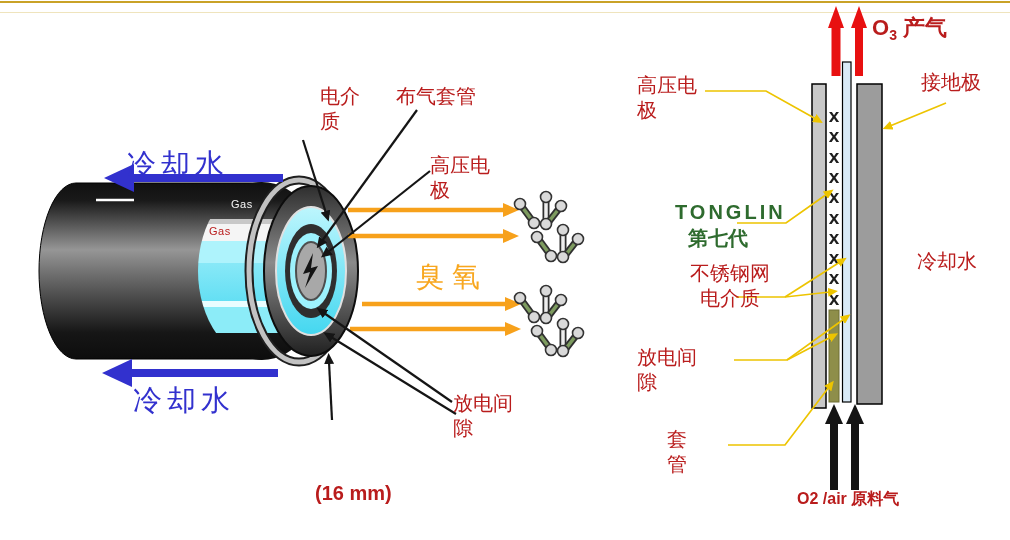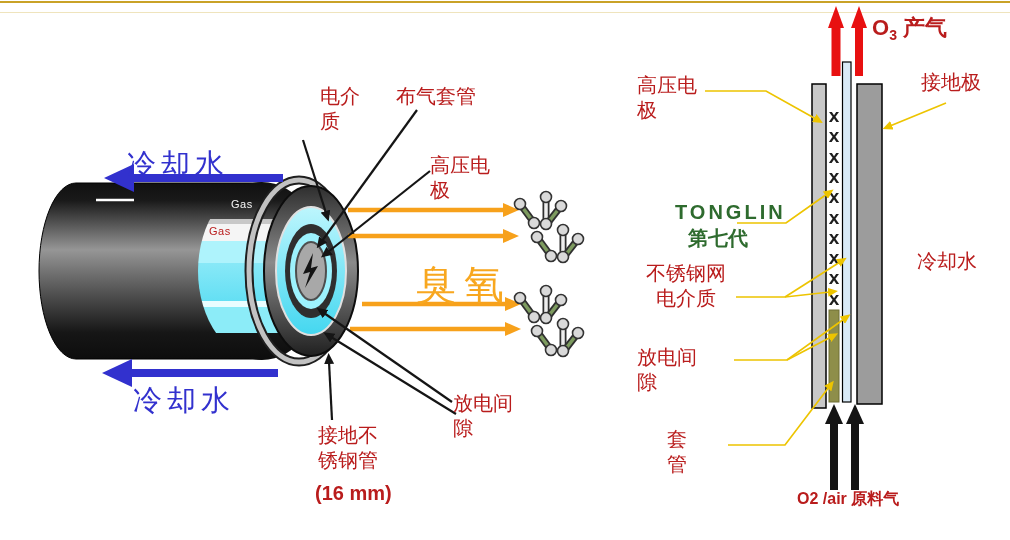--- a/index.html
+++ b/index.html
@@ -4,26 +4,26 @@
 <style>
   html,body{margin:0;padding:0;background:#fff;}
   #slide{position:relative;width:1010px;height:540px;background:#fff;overflow:hidden;
          font-family:"Liberation Sans","DejaVu Sans",sans-serif;}
   .gold-line{position:absolute;left:0;right:0;height:2px;background:#C9A227;top:1px;}
   .gold-line2{position:absolute;left:0;right:0;height:1px;background:#EFE4BD;top:12px;}
   svg.gfx{position:absolute;left:0;top:0;}
   .lbl{position:absolute;color:#b91c1c;white-space:pre-line;line-height:1.25;font-size:20px;}
   .bold{font-weight:bold;}
   .blue{color:#3231CE;font-size:29px;letter-spacing:5px;}
-  .orange{color:#F8A71F;font-size:40px;letter-spacing:8px;}
+  .orange{color:#F8A71F;font-size:28px;letter-spacing:8px;}
   .green{color:#2E6B2E;font-weight:bold;}
   .brand{letter-spacing:3px;}
   .small{font-size:11px;letter-spacing:.5px;}
   .white{color:#f5f5f5;}
-  .center{text-align:center;}
+  .center{text-align:center;margin-left:44px;}
   sub{font-size:64%;}
 </style>
 </head>
 <body>
 
 <div id="slide">
   <div class="gold-line"></div>
   <div class="gold-line2"></div>
 
   <svg class="gfx" width="1010" height="540" viewBox="0 0 1010 540">
@@ -181,22 +181,20 @@
   <div class="lbl" style="left:396px;top:84px;">布气套管</div>
   <div class="lbl" style="left:430px;top:153px;">高压电
 极</div>
   <div class="lbl blue" style="left:127px;top:146px;">冷却水</div>
   <div class="lbl blue" style="left:133px;top:382px;">冷却水</div>
   <div class="lbl small white" style="left:231px;top:198px;">Gas</div>
   <div class="lbl small" style="left:209px;top:225px;">Gas</div>
   <div class="lbl orange" style="left:416px;top:259px;">臭氧</div>
   <div class="lbl" style="left:453px;top:391px;">放电间
 隙</div>
-  <div class="lbl" style="left:318px;top:423px;">接地不
-锈钢管</div>
   <div class="lbl bold" style="left:315px;top:481px;">(16 mm)</div>
 
   <div class="lbl bold" style="left:872px;top:14px;font-size:22px;"><span>O</span><sub>3</sub><span> 产气</span></div>
   <div class="lbl" style="left:637px;top:73px;">高压电
 极</div>
   <div class="lbl" style="left:921px;top:70px;">接地极</div>
   <div class="lbl green brand" style="left:643px;top:200px;margin-left:32px;">TONGLIN</div>
   <div class="lbl green" style="left:643px;top:226px;margin-left:45px;">第七代</div>
   <div class="lbl center" style="left:638px;top:261px;width:96px;">不锈钢网
 电介质</div>

